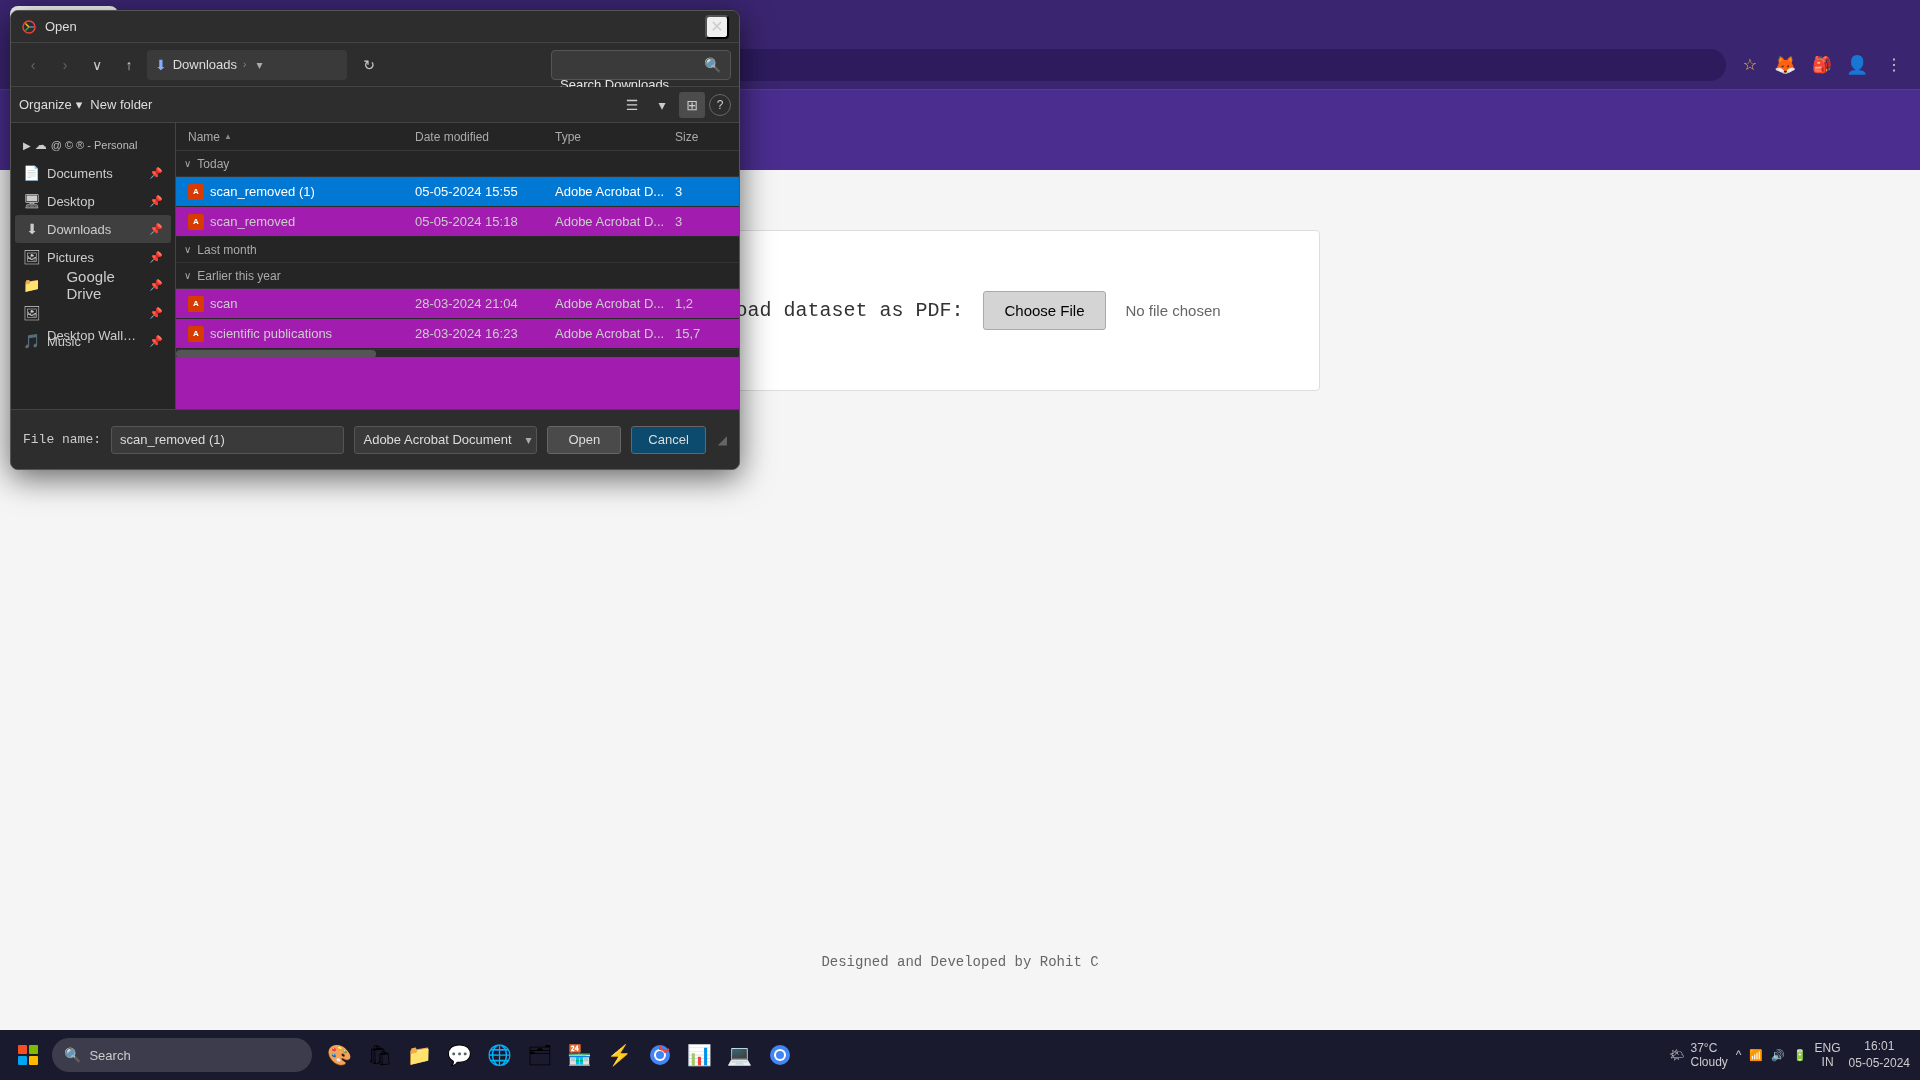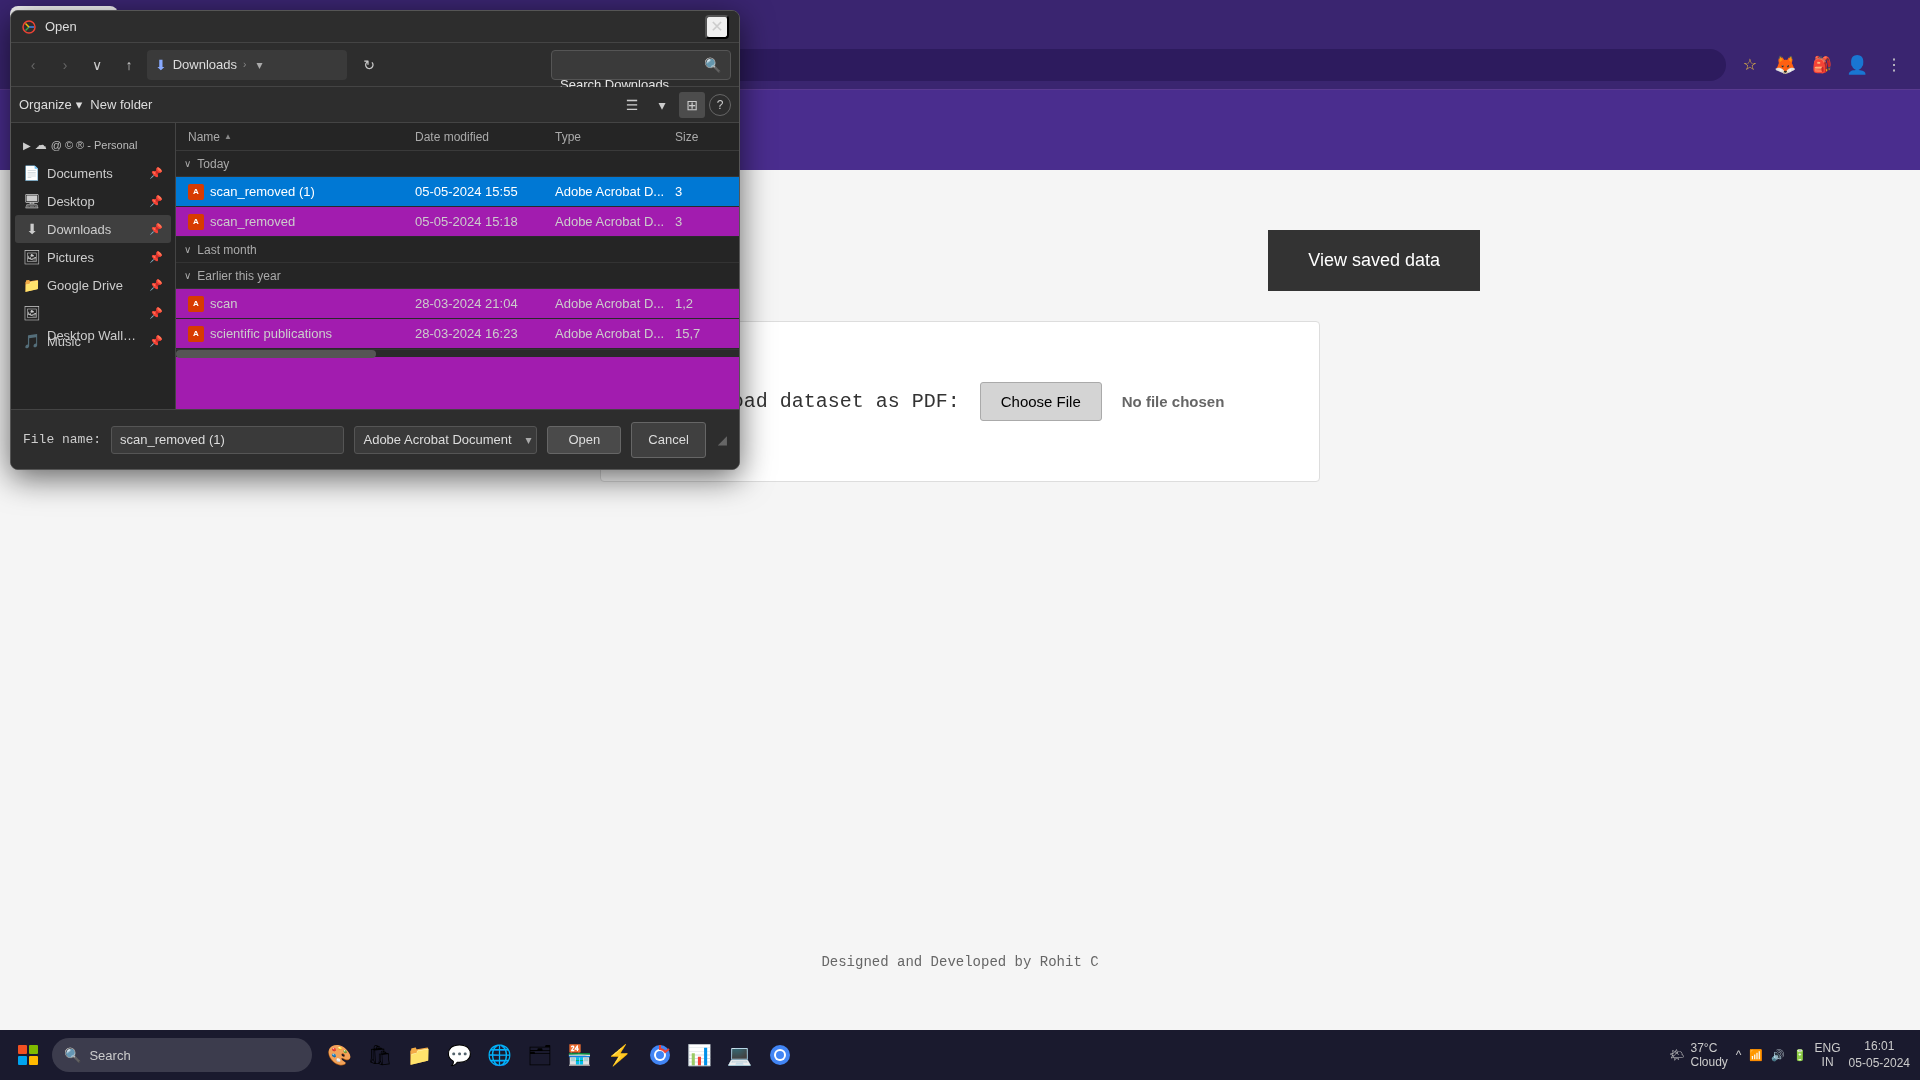--- a/index.html
+++ b/index.html
@@ -173,21 +173,20 @@
       border: 1px solid #aaa;
       padding: 10px 20px;
       font-size: 15px;
       cursor: pointer;
       border-radius: 3px;
     }
 
     .no-file-text {
       font-size: 15px;
       color: #666;
-      font-weight: bold;
     }
 
     .upload-btn {
       background: #1a1a1a;
       color: #fff;
       font-family: 'Courier New', monospace;
       font-size: 22px;
       padding: 18px 60px;
       border: none;
       cursor: pointer;
@@ -667,22 +666,22 @@
       background: #4a4a4a;
       border: 1px solid #666;
       border-radius: 3px;
       color: #ddd;
       font-size: 13px;
       padding: 0 20px;
       cursor: pointer;
     }
 
     .dialog-cancel-btn {
-      height: 36px;
-      background: #404040;
+      height: 28px;
+      background: #0c4a6e;
       border: 1px solid #666;
       border-radius: 3px;
       color: #ddd;
       font-size: 13px;
       padding: 0 16px;
       cursor: pointer;
     }
 
     
     .h-scroll {
@@ -740,23 +739,20 @@
     <button class="browser-action-btn" style="font-size:18px;">👤</button>
     <button class="browser-action-btn">⋮</button>
   </div>
 </div>
 
 <div class="webpage">
   <div class="page-header">
     <div class="page-logo">RKT</div>
   </div>
   <div class="page-content">
-    <div style="width:100%;display:flex;justify-content:flex-end;padding-right:200px;">
-      <button class="view-saved-btn">View saved data</button>
-    </div>
     <div class="upload-container">
       <div class="upload-label-row">
         <span class="upload-label">Upload dataset as PDF:</span>
         <button class="choose-file-btn">Choose File</button>
         <span class="no-file-text">No file chosen</span>
       </div>
     </div>
   </div>
   <div class="footer">
     <span>Designed and Developed by Rohit C</span>
@@ -835,21 +831,21 @@
           <span style="font-size:13px;color:#ccc;">Downloads</span>
           <span style="margin-left:auto;font-size:11px;color:#888;">📌</span>
         </div>
         <div class="sidebar-item">
           <span class="sidebar-icon">🖼</span>
           <span style="font-size:13px;color:#ccc;">Pictures</span>
           <span style="margin-left:auto;font-size:11px;color:#888;">📌</span>
         </div>
         <div class="sidebar-item">
           <span class="sidebar-icon">📁</span>
-          <span style="font-size:13px;color:#ccc;">Google Drive</span>
+          <span style="font-size:15px;color:#ccc;margin-left:20px;">Google Drive</span>
           <span style="margin-left:auto;font-size:11px;color:#888;">📌</span>
         </div>
         <div class="sidebar-item">
           <span class="sidebar-icon">🖼</span>
           <span style="font-size:13px;color:#ccc;overflow:hidden;text-overflow:ellipsis;white-space:nowrap;max-width:90px;margin-top:44px;">Desktop Wall…</span>
           <span style="margin-left:auto;font-size:11px;color:#888;">📌</span>
         </div>
         <div class="sidebar-item">
           <span class="sidebar-icon">🎵</span>
           <span style="font-size:13px;color:#ccc;">Music</span>

